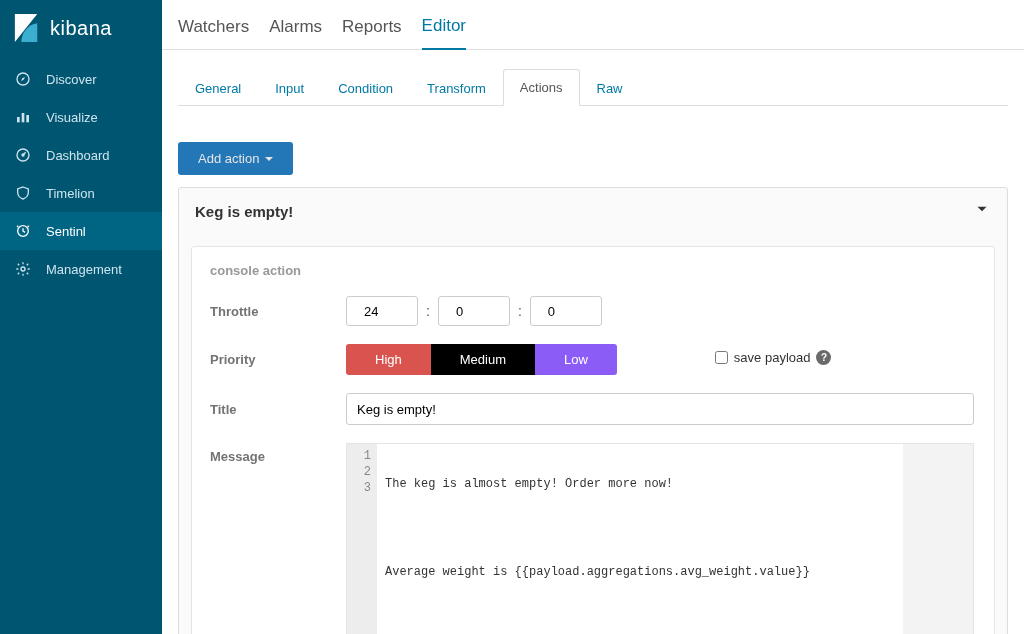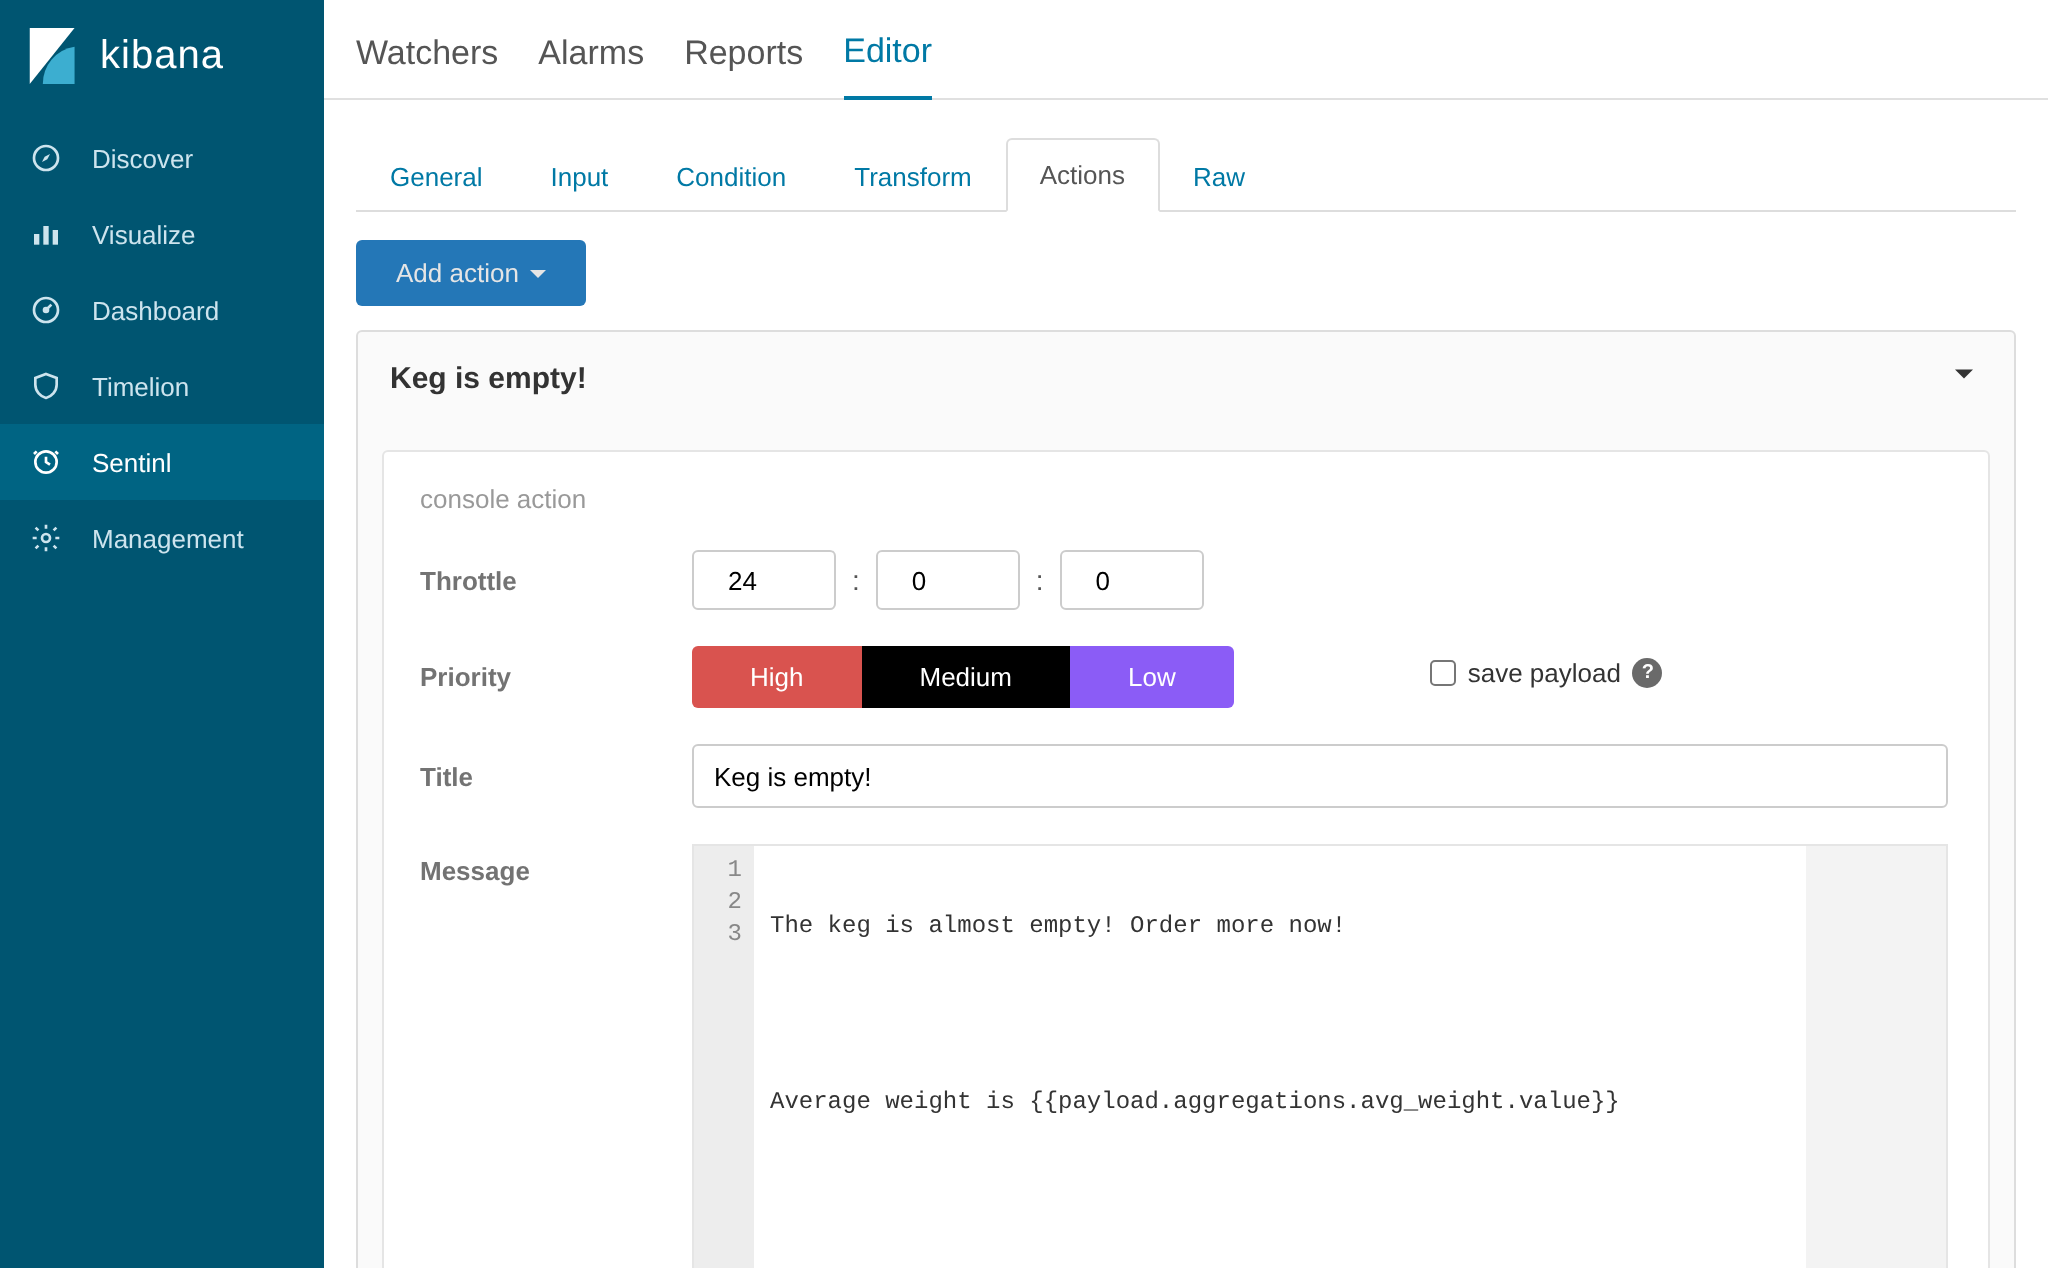--- a/index.html
+++ b/index.html
@@ -18,38 +18,38 @@
 
   
   .main { flex: 1; display: flex; flex-direction: column; overflow: hidden; }
   .top-tabs { display: flex; align-items: center; gap: 20px; padding: 16px 16px 0 16px; border-bottom: 1px solid #e0e0e0; }
   .top-tab { font-size: 17px; color: #555; padding-bottom: 12px; cursor: pointer; }
   .top-tab.active { color: #0079a5; border-bottom: 2px solid #0079a5; margin-bottom: -1px; }
 
   .content { padding: 18px 16px 16px 16px; overflow: auto; }
 
   
-  .subtabs { display: flex; align-items: flex-end; border-bottom: 1px solid #ddd; margin-bottom: 14px; }
+  .subtabs { display: flex; align-items: flex-end; border-bottom: 1px solid #ddd; margin-bottom: 36px; }
   .subtab { padding: 10px 16px; font-size: 13px; color: #0079a5; cursor: pointer; border: 1px solid transparent; border-bottom: none; position: relative; top: 1px; }
   .subtab.active { color: #555; background: #fff; border: 1px solid #ddd; border-bottom: 1px solid #fff; border-radius: 3px 3px 0 0; }
 
   
   .btn { display: inline-flex; align-items: center; gap: 6px; padding: 9px 20px; border-radius: 3px; border: none; cursor: pointer; font-size: 13px; }
   .btn-primary { background: #2477b7; color: #e5e5e5; }
   .caret-down { width: 0; height: 0; border-left: 4px solid transparent; border-right: 4px solid transparent; border-top: 4px solid currentColor; }
 
   
   .panel { margin-top: 12px; border: 1px solid #ddd; border-radius: 3px; background: #fafafa; }
   .panel-header { display: flex; align-items: center; justify-content: space-between; padding: 12px 16px; cursor: pointer; font-weight: 600; font-size: 15px; color: #333; }
   .chev { font-size: 16px; color: #333; }
 
   .panel-body { padding: 12px 12px 18px 12px; }
   .inner-box { background: #fff; border: 1px solid #e5e5e5; border-radius: 3px; padding: 16px 18px 18px 18px; }
 
-  .section-label { color: #999; font-size: 13px; margin-bottom: 18px; }
+  .section-label { color: #999; font-size: 13px; margin-bottom: 18px; font-weight: bold; }
 
   .form-row { display: flex; align-items: center; margin-bottom: 18px; }
   .form-label { width: 136px; font-weight: 600; font-size: 13px; color: #737373; flex-shrink: 0; }
   .form-field { flex: 1; display: flex; align-items: center; gap: 8px; }
 
   .num-input { width: 72px; height: 30px; border: 1px solid #ccc; border-radius: 3px; padding: 0 17px; font-size: 13px; background: #fff; }
   .colon { color: #555; }
 
   .priority-group { display: inline-flex; border-radius: 3px; overflow: hidden; }
   .prio { padding: 8px 29px; color: #fff; font-size: 13px; cursor: pointer; border: none; }

